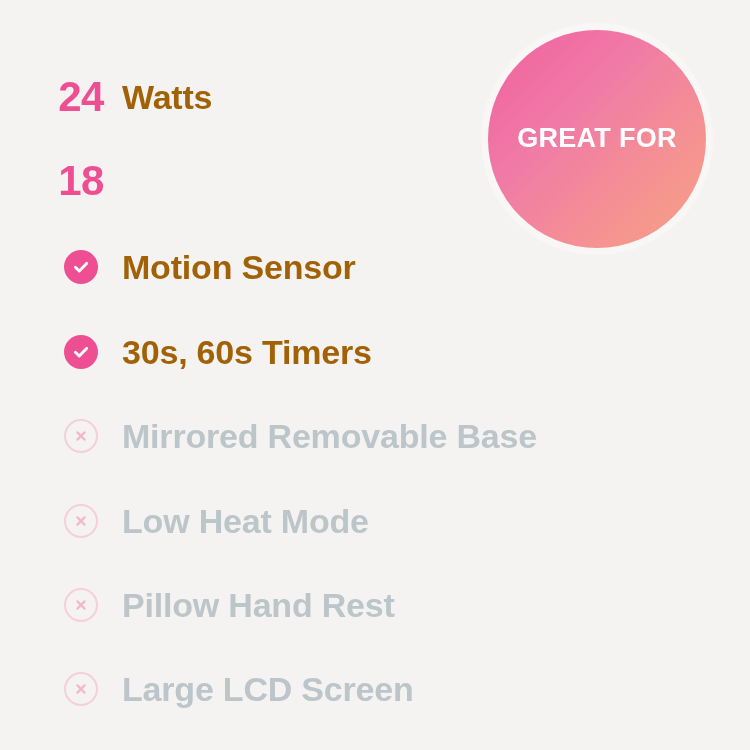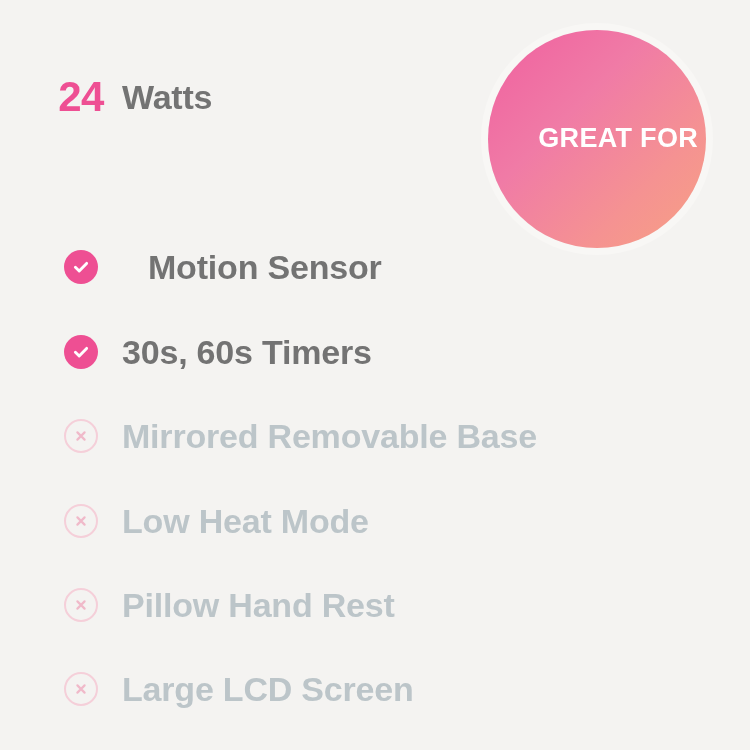--- a/index.html
+++ b/index.html
@@ -37,21 +37,21 @@
     position: absolute;
     left: 40px;
     width: 700px;
     height: 56px;
     display: flex;
     align-items: center;
   }
 
   .feature-row.r0 { top: 53px; }
   .feature-row.r1 { top: 137px; }
-  .feature-row.r2 { top: 223px; gap: 26px; }
+  .feature-row.r2 { top: 223px; }
   .feature-row.r3 { top: 308px; align-items: center; }
   .feature-row.r4 { top: 392px; }
   .feature-row.r5 { top: 477px; }
   .feature-row.r6 { top: 561px; }
   .feature-row.r7 { top: 645px; }
 
   
   .marker {
     width: 82px;
     flex: 0 0 82px;
@@ -98,36 +98,36 @@
 
   
   .label {
     font-size: 34px;
     font-weight: 700;
     letter-spacing: -0.2px;
     line-height: 1;
     white-space: nowrap;
     font-family: "Liberation Sans", sans-serif;
   }
-  .label.on  { color: #737373; }
+  .label.on  { color: #a16207; }
   .label.off { color: #bcc5c9; }
 
   
   .gift-badge {
     position: absolute;
     left: 488px;
     top: 30px;
     width: 218px;
     height: 218px;
     border-radius: 50%;
     background: linear-gradient(135deg, #f0609f 0%, #f07ba6 38%, #f59292 72%, #f7a183 100%);
     box-shadow: 0 0 0 7px #f8f7f5;
     display: flex;
     align-items: center;
-    justify-content: flex-end;
+    justify-content: center;
     text-align: center;
   }
   .gift-badge-text {
     color: #ffffff;
     font-size: 27px;
     font-weight: 700;
     line-height: 1.18;
     letter-spacing: 0.3px;
     text-transform: uppercase;
     font-family: "Liberation Sans", sans-serif;
@@ -143,20 +143,23 @@
   <ul class="feature-list">
 
     <li class="feature-row r0">
       <span class="marker">
         <span class="num">24</span>
       </span>
       <span class="label on">Watts</span>
     </li>
 
     <li class="feature-row r1">
+      <span class="marker">
+        <span class="num">18</span>
+      </span>
     </li>
 
     <li class="feature-row r2">
       <span class="marker">
         <span class="icon-check">
           <svg width="20" height="20" viewBox="0 0 20 20" aria-hidden="true">
             <path d="M4.4 10.3 L8.2 14.0 L15.6 6.4" fill="none" stroke="#ffffff" stroke-width="2.9" stroke-linecap="round" stroke-linejoin="round"></path>
           </svg>
         </span>
       </span>

